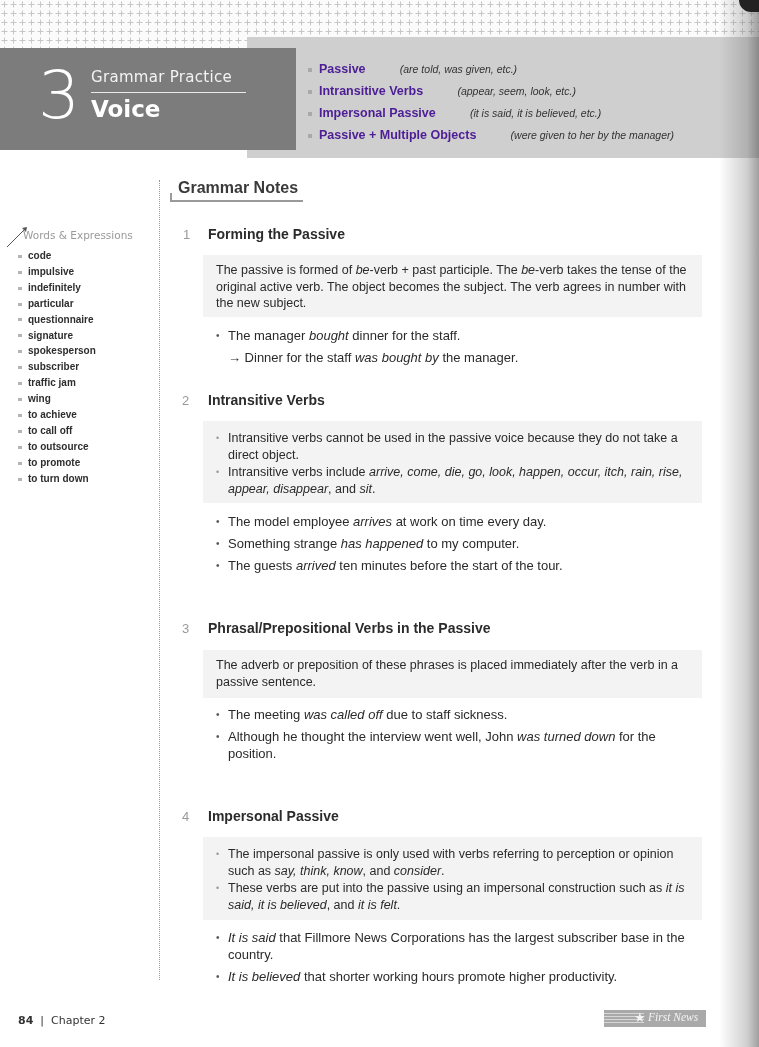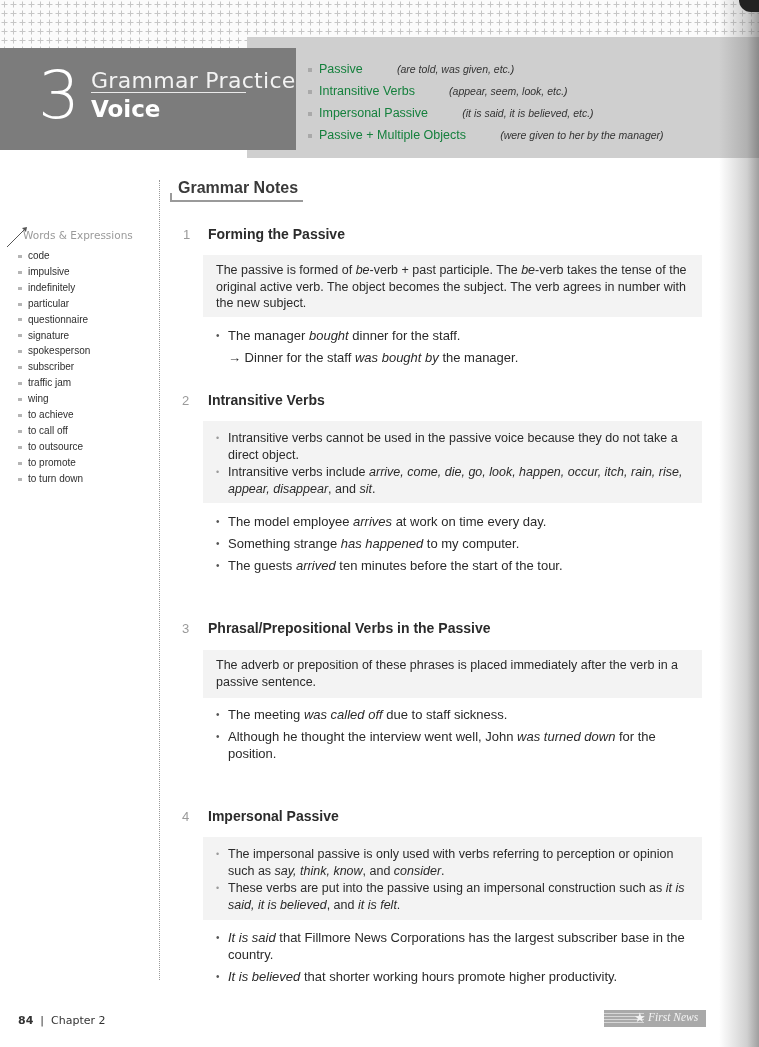--- a/index.html
+++ b/index.html
@@ -20,38 +20,38 @@
   }
   .header-dark {
     position:absolute; left:0; top:48px; width:296px; height:102px;
     background:#7c7c7c;
   }
   .chapter-num {
     position:absolute; left:38px; top:56px; font-size:66px; line-height:80px;
     color:#ffffff; font-family:"DejaVu Sans", sans-serif; font-weight:300;
   }
   .gp-title {
-    position:absolute; left:91px; top:68px; font-size:22px; color:#f3f3f3;
+    position:absolute; left:91px; top:68px; font-size:15px; color:#f3f3f3;
     font-family:"DejaVu Sans", sans-serif; letter-spacing:0.3px;
   }
   .gp-rule {
     position:absolute; left:91px; top:92px; width:155px; height:1px; background:#eaeaea;
   }
   .voice-title {
     position:absolute; left:91px; top:96px; font-size:23px; font-weight:bold; color:#ffffff;
     font-family:"DejaVu Sans", sans-serif;
   }
   .topics {
     position:absolute; left:308px; top:58px; list-style:none; margin:0; padding:0;
   }
   .topics li { font-size:11.5px; line-height:22px; color:#333; white-space:nowrap; }
   .topics .sq {
     display:inline-block; width:4px; height:4px; background:#a9a9a9; margin-right:7px; vertical-align:middle;
   }
-  .topics .tname { color:#15803d; font-weight:normal; font-size:12.5px; }
+  .topics .tname { color:#4c1d95; font-weight:bold; font-size:12.5px; }
   .topics .tex { font-style:italic; font-size:10.5px;margin-left:31px; }
   
   .curl {
     position:absolute; right:0; top:0; width:40px; height:1047px;
     background:linear-gradient(to right, rgba(255,255,255,0), rgba(120,120,120,0.35) 70%, rgba(80,80,80,0.55));
     pointer-events:none;
   }
   .curl-top {
     position:absolute; right:0; top:0; width:20px; height:12px; background:#222;
     border-bottom-left-radius:14px;
@@ -62,21 +62,21 @@
     border-left:1px dotted #9a9a9a;
   }
   .we-slash {
     position:absolute; left:6px; top:226px; width:22px; height:22px;
   }
   .we-title {
     position:absolute; left:23px; top:229px; font-size:10.5px; color:#9a9a9a;
     font-family:"DejaVu Sans", sans-serif;
   }
   .we-list { position:absolute; left:18px; top:248px; list-style:none; margin:0; padding:0; }
-  .we-list li { font-size:10px; line-height:15.9px; color:#2e2e2e; }
+  .we-list li { font-size:10px; line-height:15.9px; color:#2e2e2e;font-weight:bold; }
   .we-list .sq { display:inline-block; width:4px; height:3px; background:#b5b5b5; margin-right:6px; vertical-align:middle; }
   
   .gn-title {
     position:absolute; left:178px; top:179px; font-size:16px; font-weight:bold; color:#3a3a3a;
   }
   .gn-rule {
     position:absolute; left:170px; top:200px; width:133px; height:2px; background:#9a9a9a;
   }
   .gn-tick {
     position:absolute; left:170px; top:193px; width:2px; height:9px; background:#9a9a9a;

